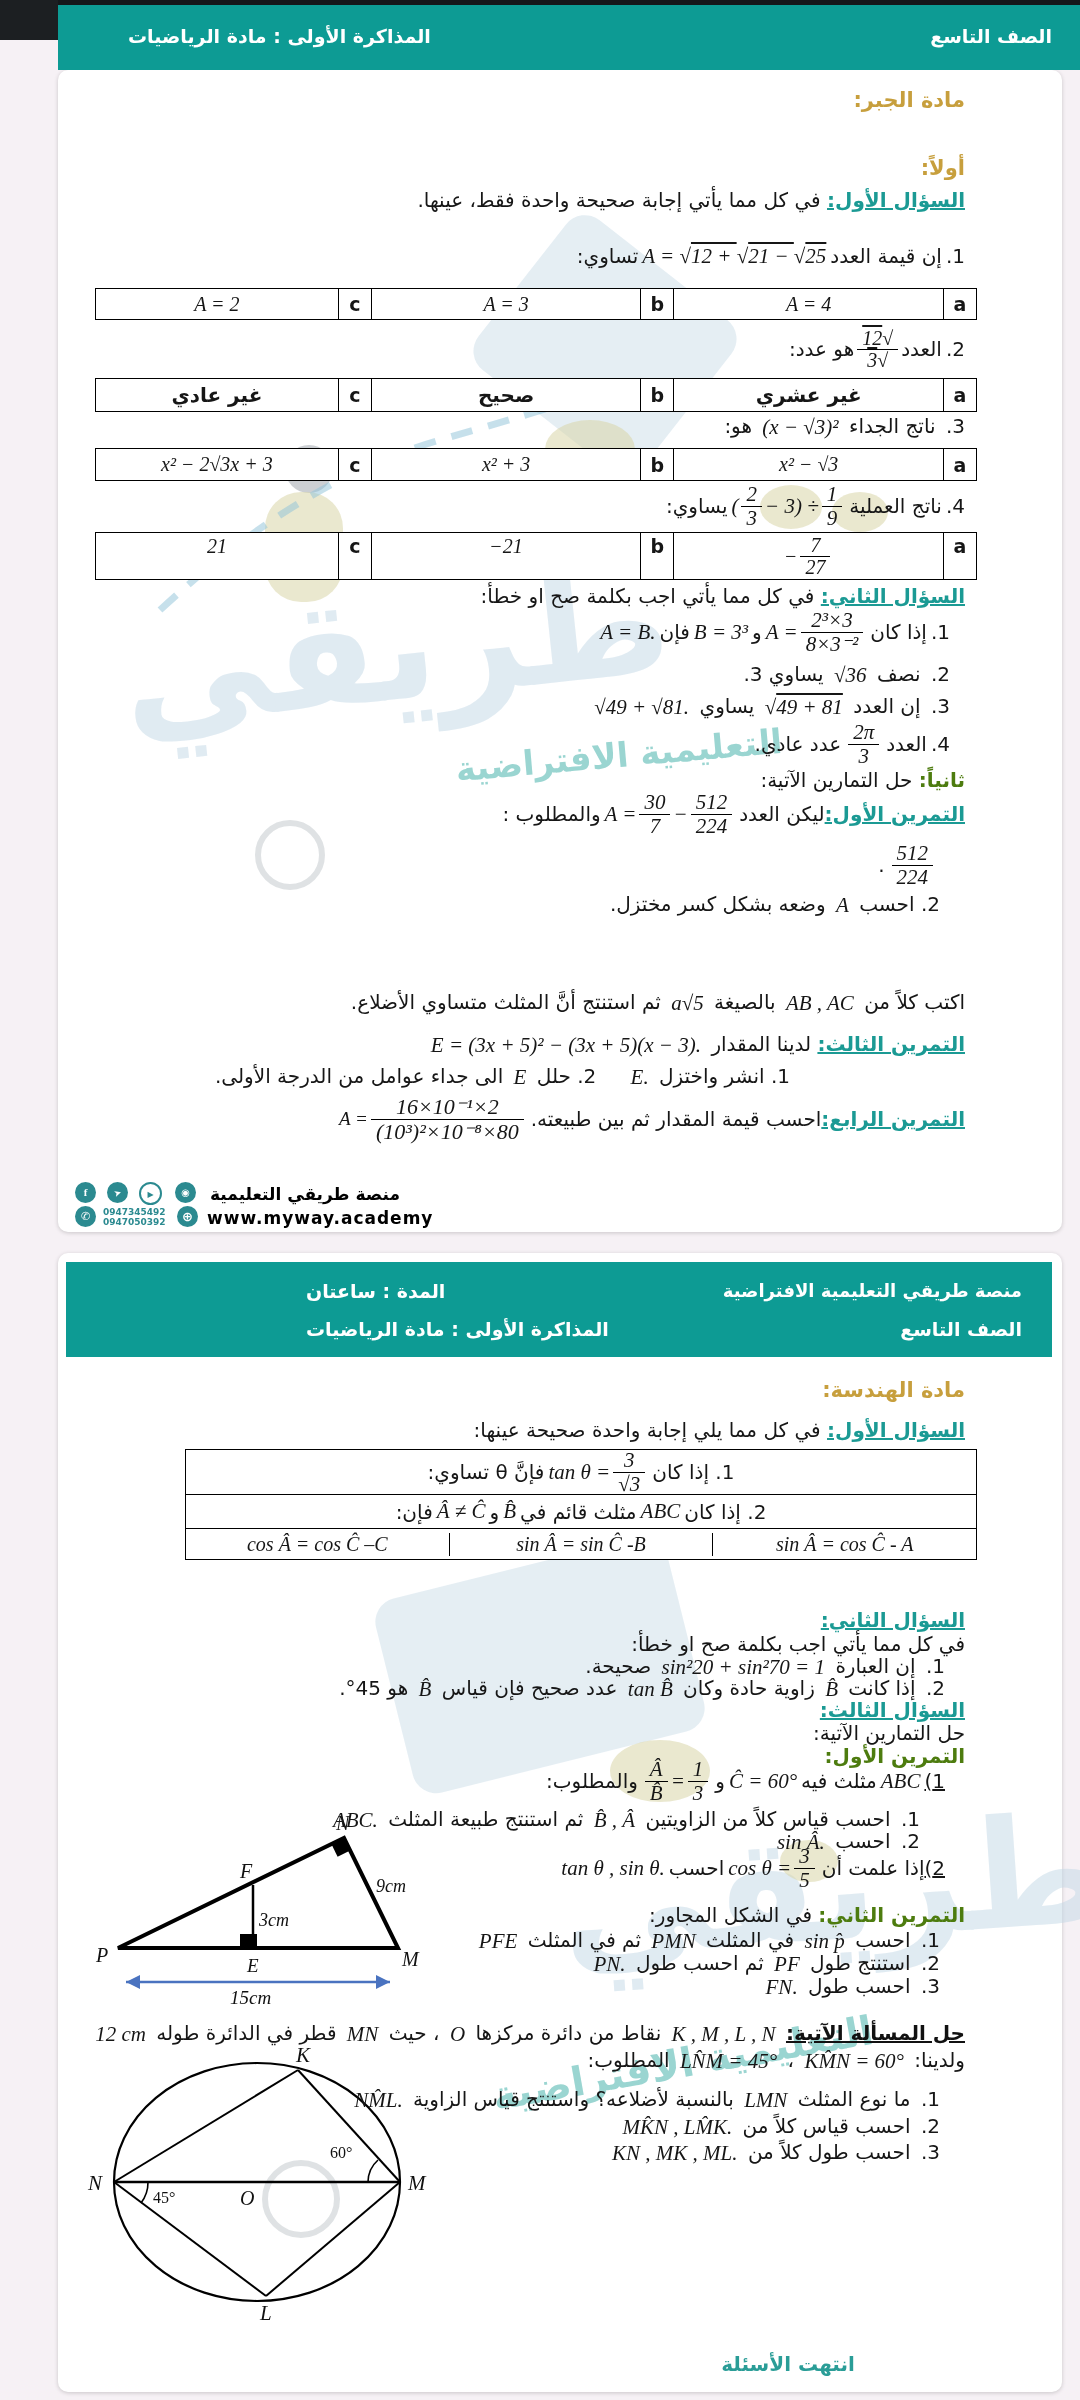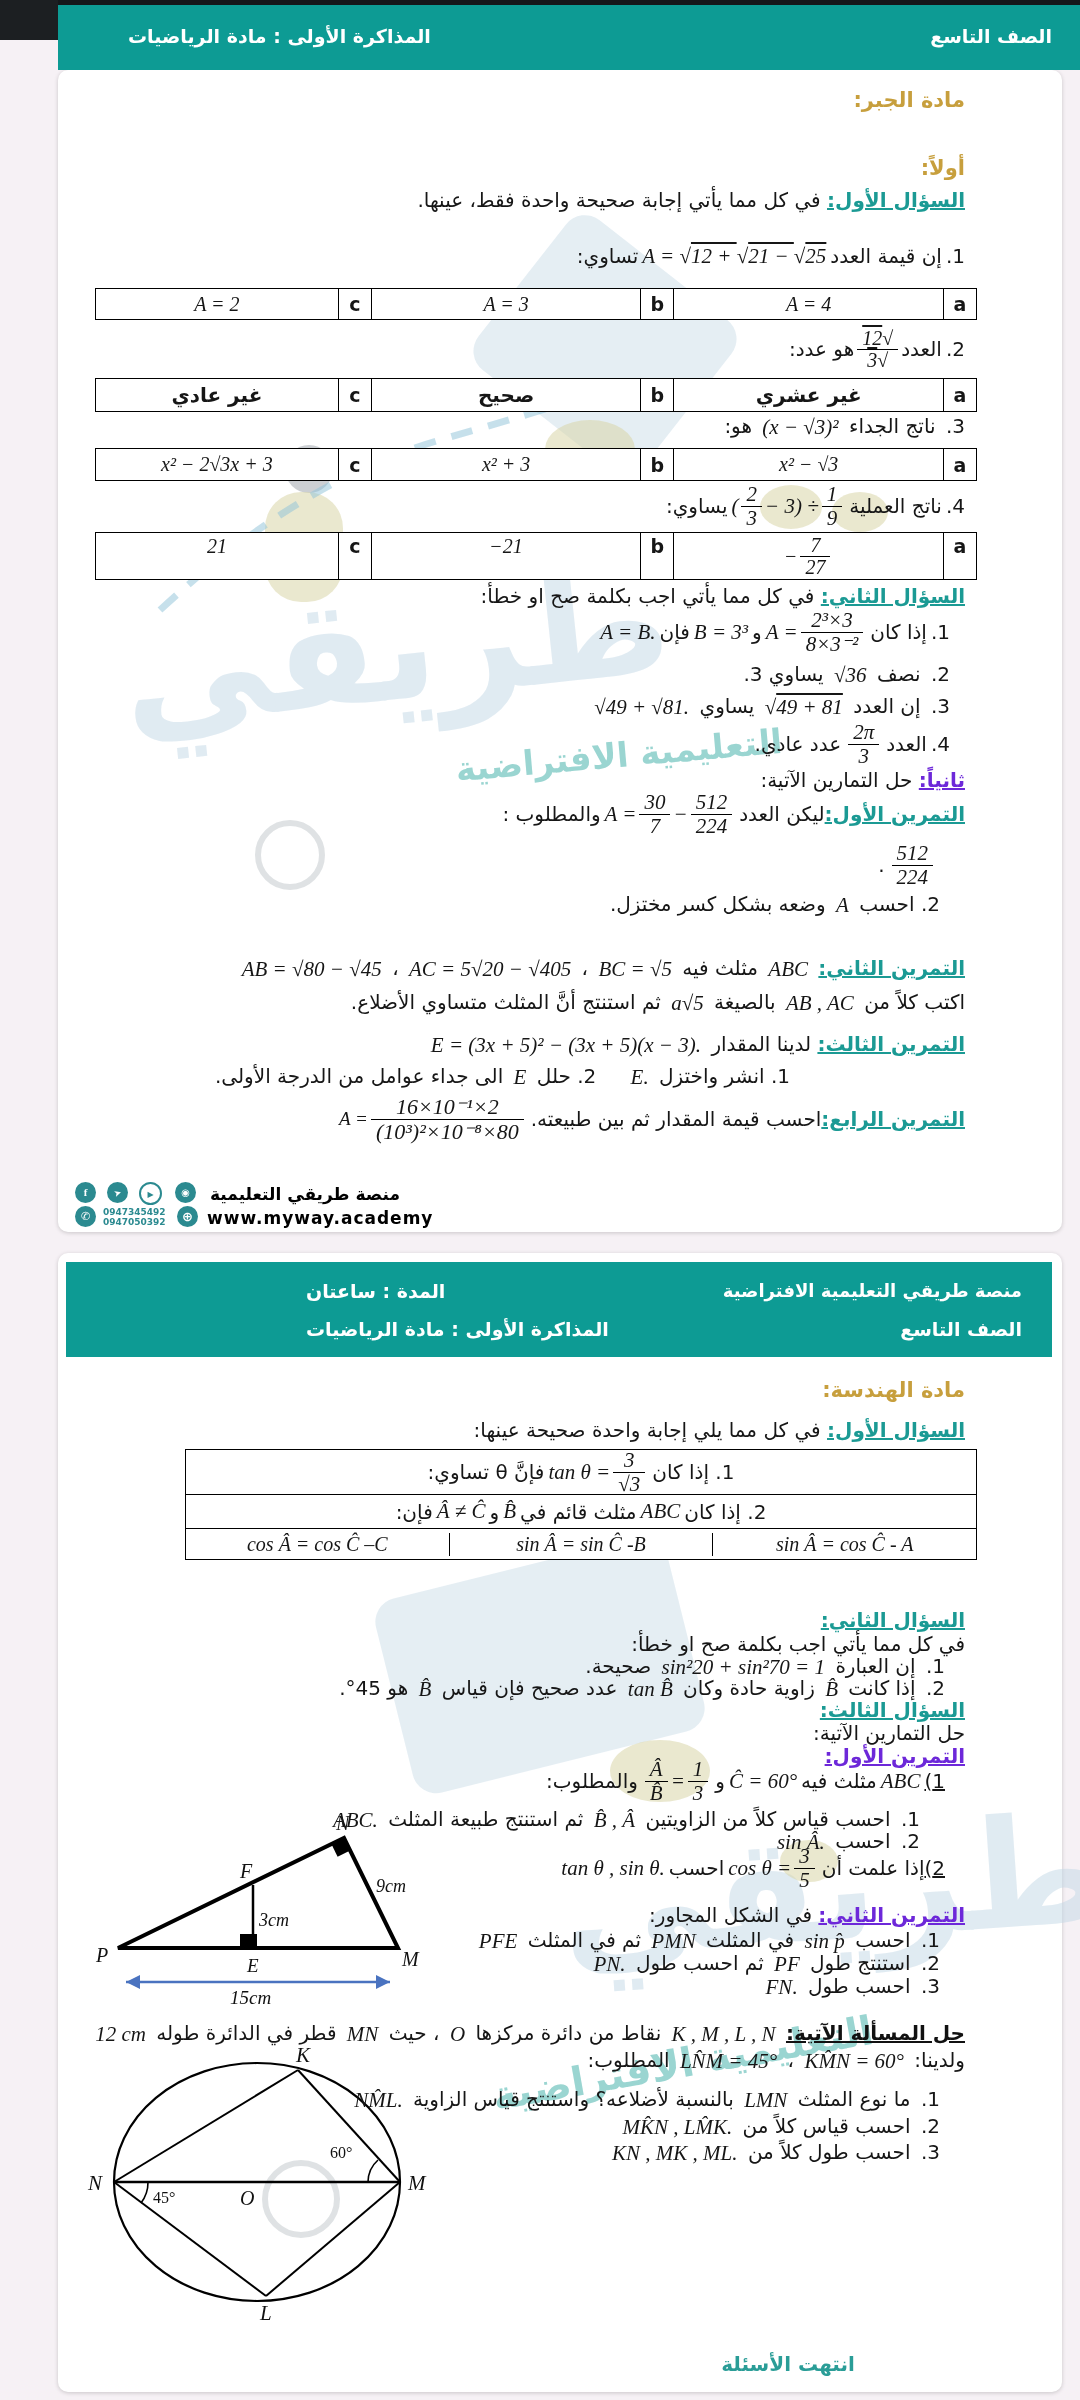--- a/index.html
+++ b/index.html
@@ -5,21 +5,21 @@
   html,body{margin:0;padding:0;background:#e8e4e8;}
   .screen{position:relative;width:1080px;height:2400px;background:#f6f1f5;overflow:hidden;
           font-family:"DejaVu Sans",sans-serif;color:#161616;}
   .page{position:absolute;left:58px;width:1004px;background:#ffffff;border-radius:10px;
         box-shadow:0 1px 4px rgba(0,0,0,.18);}
   .topbar{position:absolute;background:#0d9b94;z-index:4;}
   .bar-txt{position:absolute;color:#ffffff;font-weight:bold;font-size:19px;white-space:nowrap;}
   .ln{position:absolute;direction:rtl;text-align:right;font-size:20px;white-space:nowrap;z-index:5;}
   .teal-h{color:#1b9a94;font-weight:bold;text-decoration:underline;}
   .gold-h{color:#c79f3d;font-weight:bold;}
-  .gold-hu{color:#6d28d9;font-weight:bold;text-decoration:underline;}
+  .gold-hu{color:#4d7c0f;font-weight:bold;}
   .blk-hu{color:#111;font-weight:bold;text-decoration:underline;}
   .math{direction:ltr;display:inline-block;font-family:"Liberation Serif",serif;
         font-style:italic;font-size:21px;vertical-align:middle;margin:0 4px;}
   .frac{display:inline-flex;flex-direction:column;vertical-align:middle;text-align:center;
         line-height:1.05;margin:0 3px;font-family:"Liberation Serif",serif;font-style:italic;}
   .frac .n{display:block;border-bottom:1.4px solid #000;padding:0 5px;}
   .frac .d{display:block;padding:0 5px;}
   .sq{display:inline-block;}
   .sq::before{content:"√";font-style:normal;}
   .sq .rad{text-decoration:overline;}
@@ -254,30 +254,20 @@
         </span>
       </span>
     <span>.</span>
   </div>
   <div class="ln" style="right:140px;top:892px;">
     <span>2.   احسب</span>
     <span class="math">A</span>
     <span>وضعه بشكل كسر مختزل.</span>
   </div>
 
-  <div class="ln" style="right:115px;top:956px;">
-    <span class="teal-h">التمرين الثاني:</span>
-    <span class="math">ABC</span>
-    <span>مثلث فيه</span>
-    <span class="math">BC = √5</span>
-    <span>،</span>
-    <span class="math">AC = 5√20 − √405</span>
-    <span>،</span>
-    <span class="math">AB = √80 − √45</span>
-  </div>
   <div class="ln" style="right:115px;top:990px;">
     <span>اكتب كلاً من</span>
     <span class="math">AB , AC</span>
     <span>بالصيغة</span>
     <span class="math">a√5</span>
     <span>ثم استنتج أنَّ المثلث متساوي الأضلاع.</span>
   </div>
 
   <div class="ln" style="right:115px;top:1032px;">
     <span class="teal-h">التمرين الثالث:</span>

